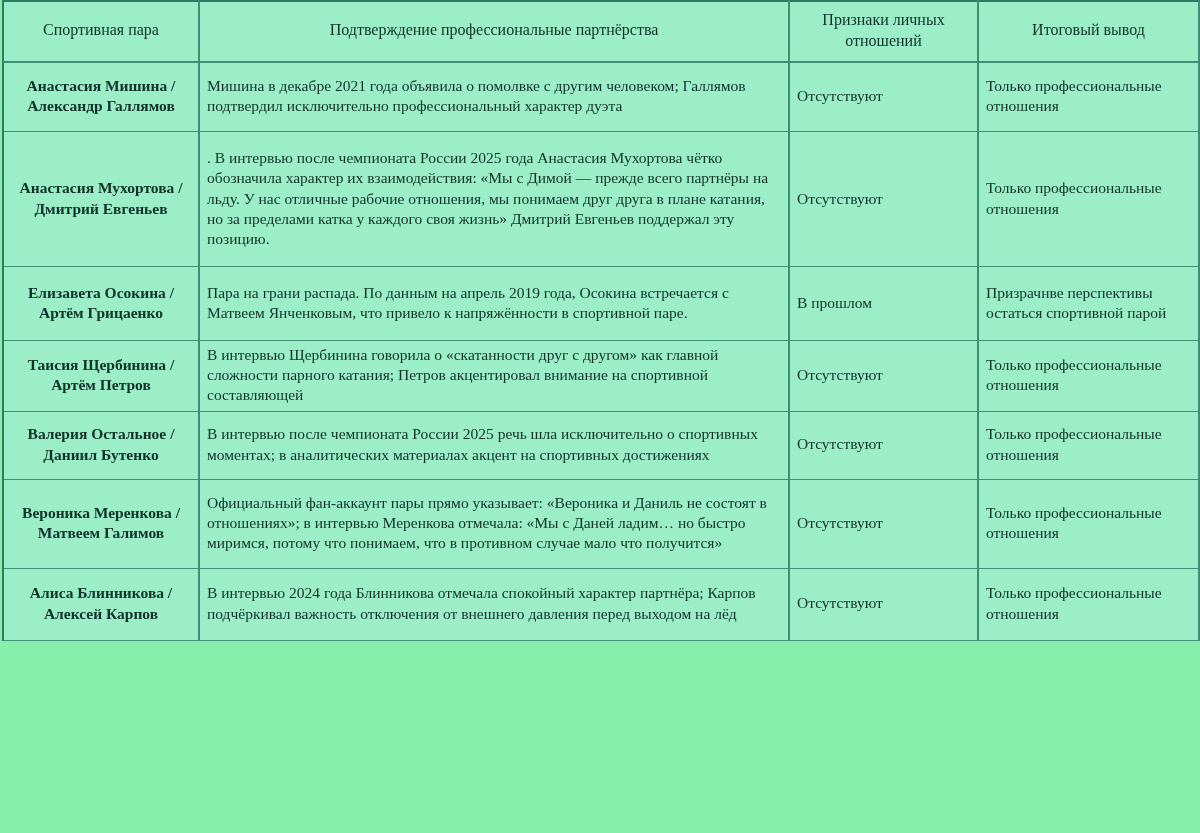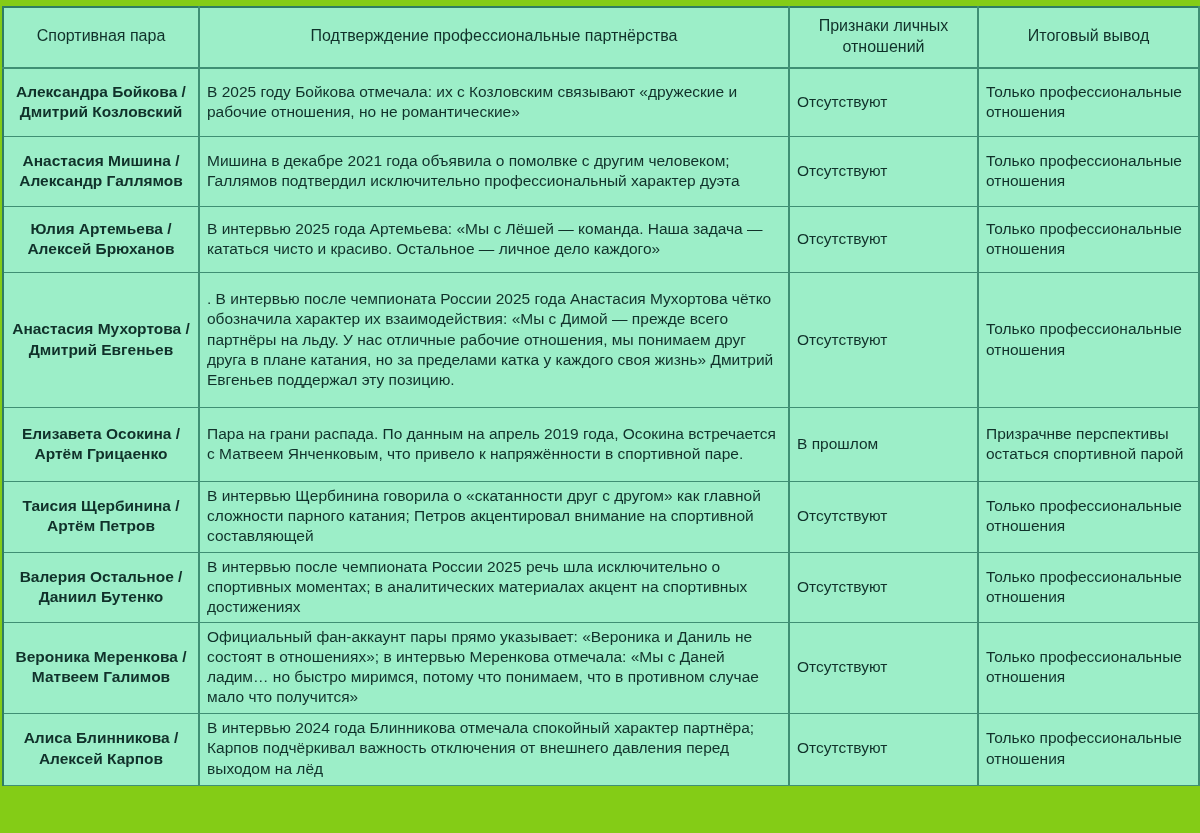--- a/index.html
+++ b/index.html
@@ -13,23 +13,23 @@
     overflow: hidden;
     background: #ebe8df;
     font-family: "Liberation Sans", "DejaVu Sans", sans-serif;
   }
 
   #page {
     position: relative;
     width: 1200px;
     height: 833px;
     box-sizing: border-box;
-    padding-top: 6px;
     padding-left: 2px;
-    background: #84cc16;
+    background: #86efac;
+    font-family: Liberation Serif, serif;
   }
 
   table.pairs-table {
     width: 1196px;
     border-collapse: collapse;
     table-layout: fixed;
     background: #9ceec8;
     border-top: 2px solid #2e7d63;
     border-left: 2px solid #2e7d63;
     border-right: 0;
@@ -121,35 +121,23 @@
     </colgroup>
     <thead>
       <tr class="header-row">
         <th>Спортивная пара</th>
         <th>Подтверждение профессиональные партнёрства</th>
         <th>Признаки личных отношений</th>
         <th>Итоговый вывод</th>
       </tr>
     </thead>
     <tbody>
-      <tr class="r0">
-        <td class="pair-cell">Александра Бойкова / Дмитрий Козловский</td>
-        <td class="evidence-cell">В 2025 году Бойкова отмечала: их с Козловским связывают «дружеские и рабочие отношения, но не романтические»</td>
-        <td class="signs-cell">Отсутствуют</td>
-        <td class="conclusion-cell">Только профессиональные отношения</td>
-      </tr>
       <tr class="r1">
         <td class="pair-cell">Анастасия Мишина / Александр Галлямов</td>
         <td class="evidence-cell">Мишина в декабре 2021 года объявила о помолвке с другим человеком; Галлямов подтвердил исключительно профессиональный характер дуэта</td>
-        <td class="signs-cell">Отсутствуют</td>
-        <td class="conclusion-cell">Только профессиональные отношения</td>
-      </tr>
-      <tr class="r3">
-        <td class="pair-cell">Юлия Артемьева / Алексей Брюханов</td>
-        <td class="evidence-cell">В интервью 2025 года Артемьева: «Мы с Лёшей — команда. Наша задача — кататься чисто и красиво. Остальное — личное дело каждого»</td>
         <td class="signs-cell">Отсутствуют</td>
         <td class="conclusion-cell">Только профессиональные отношения</td>
       </tr>
       <tr class="r4">
         <td class="pair-cell">Анастасия Мухортова / Дмитрий Евгеньев</td>
         <td class="evidence-cell">. В интервью после чемпионата России 2025 года Анастасия Мухортова чётко обозначила характер их взаимодействия: «Мы с Димой — прежде всего партнёры на льду. У нас отличные рабочие отношения, мы понимаем друг друга в плане катания, но за пределами катка у каждого своя жизнь» Дмитрий Евгеньев поддержал эту позицию.</td>
         <td class="signs-cell">Отсутствуют</td>
         <td class="conclusion-cell">Только профессиональные отношения</td>
       </tr>
       <tr class="r5">

